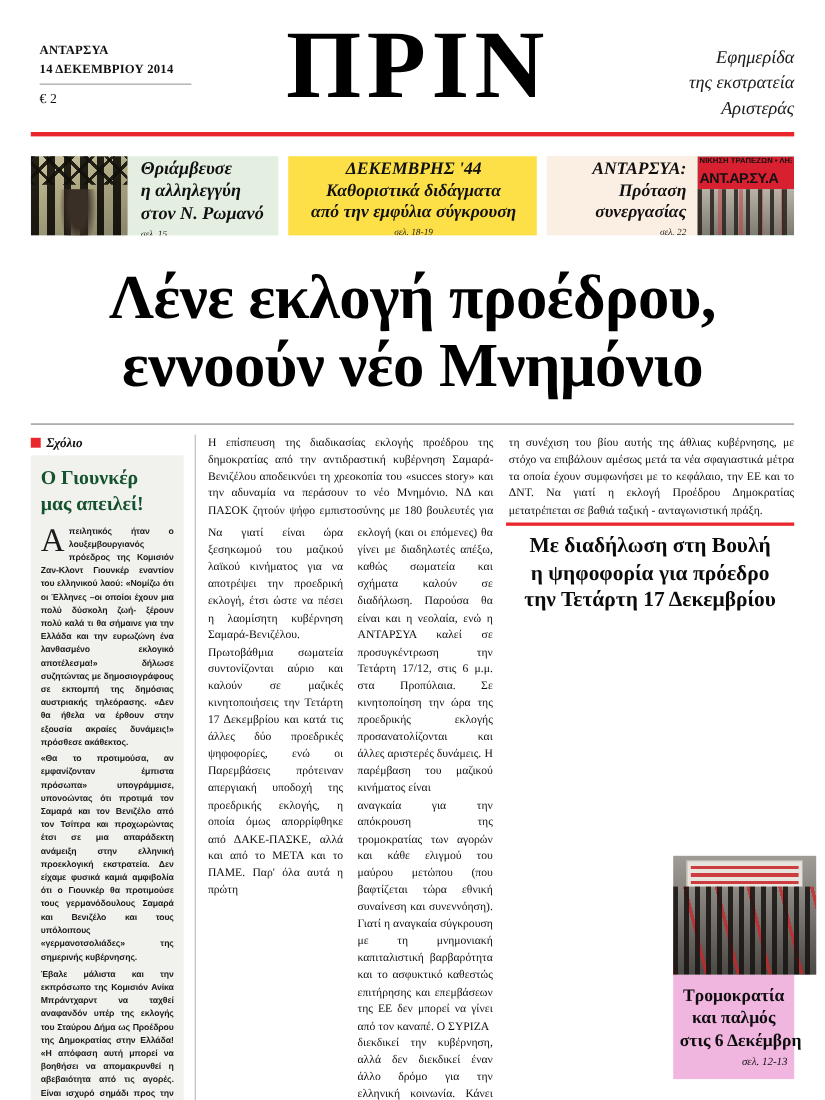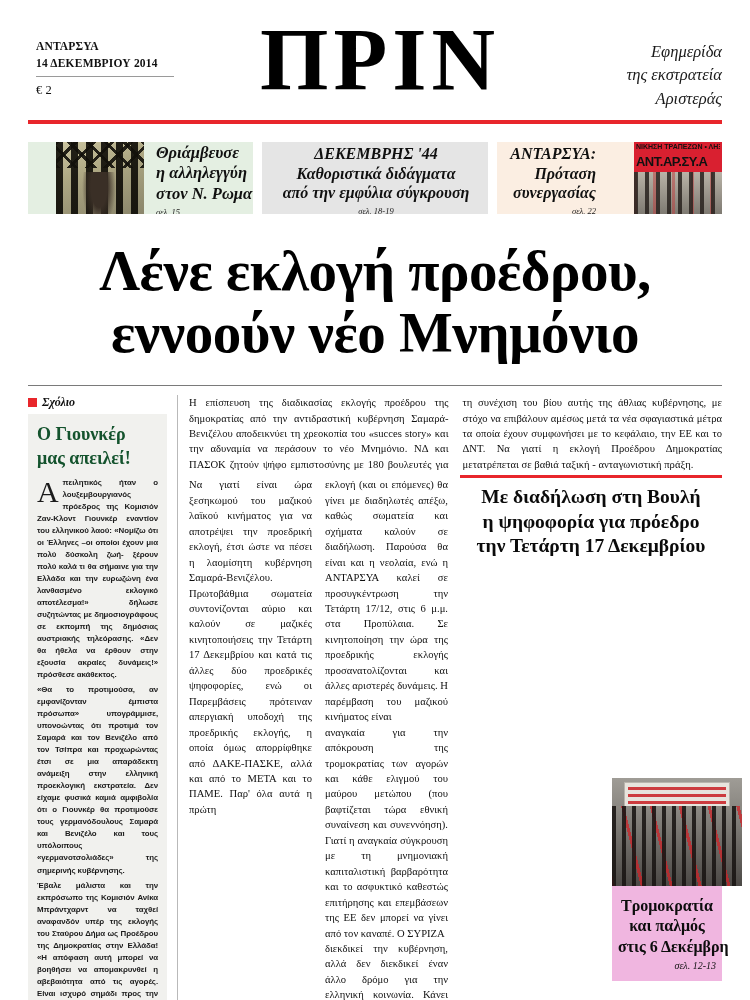--- a/index.html
+++ b/index.html
@@ -98,29 +98,28 @@
     margin: 18px 28px 0 28px;
     height: 72px;
   }
   .teaser {
     display: flex;
     flex: 1;
     overflow: hidden;
     align-items: stretch;
   }
   .teaser.t1 { background: #e4efe2; }
-  .teaser.t2 { background: #e5e5e5; justify-content: center; align-items: center; }
+  .teaser.t2 { background: #fde047; justify-content: center; align-items: center; }
   .teaser.t3 { background: #fbeee2; }
   .teaser-photo {
     width: 88px;
     flex: 0 0 88px;
     position: relative;
     overflow: hidden;
     background: #5eead4;
-    margin-left: 28px;
   }
   .photo-prison {
     width: 100%; height: 100%;
     background:
       repeating-linear-gradient(90deg,
         rgba(20,18,12,0.92) 0px, rgba(20,18,12,0.92) 7px,
         rgba(203,196,160,0.55) 7px, rgba(203,196,160,0.55) 15px),
       linear-gradient(160deg, #cfc9a4 0%, #8a8560 40%, #3a382a 100%);
   }
   .photo-prison:after {

